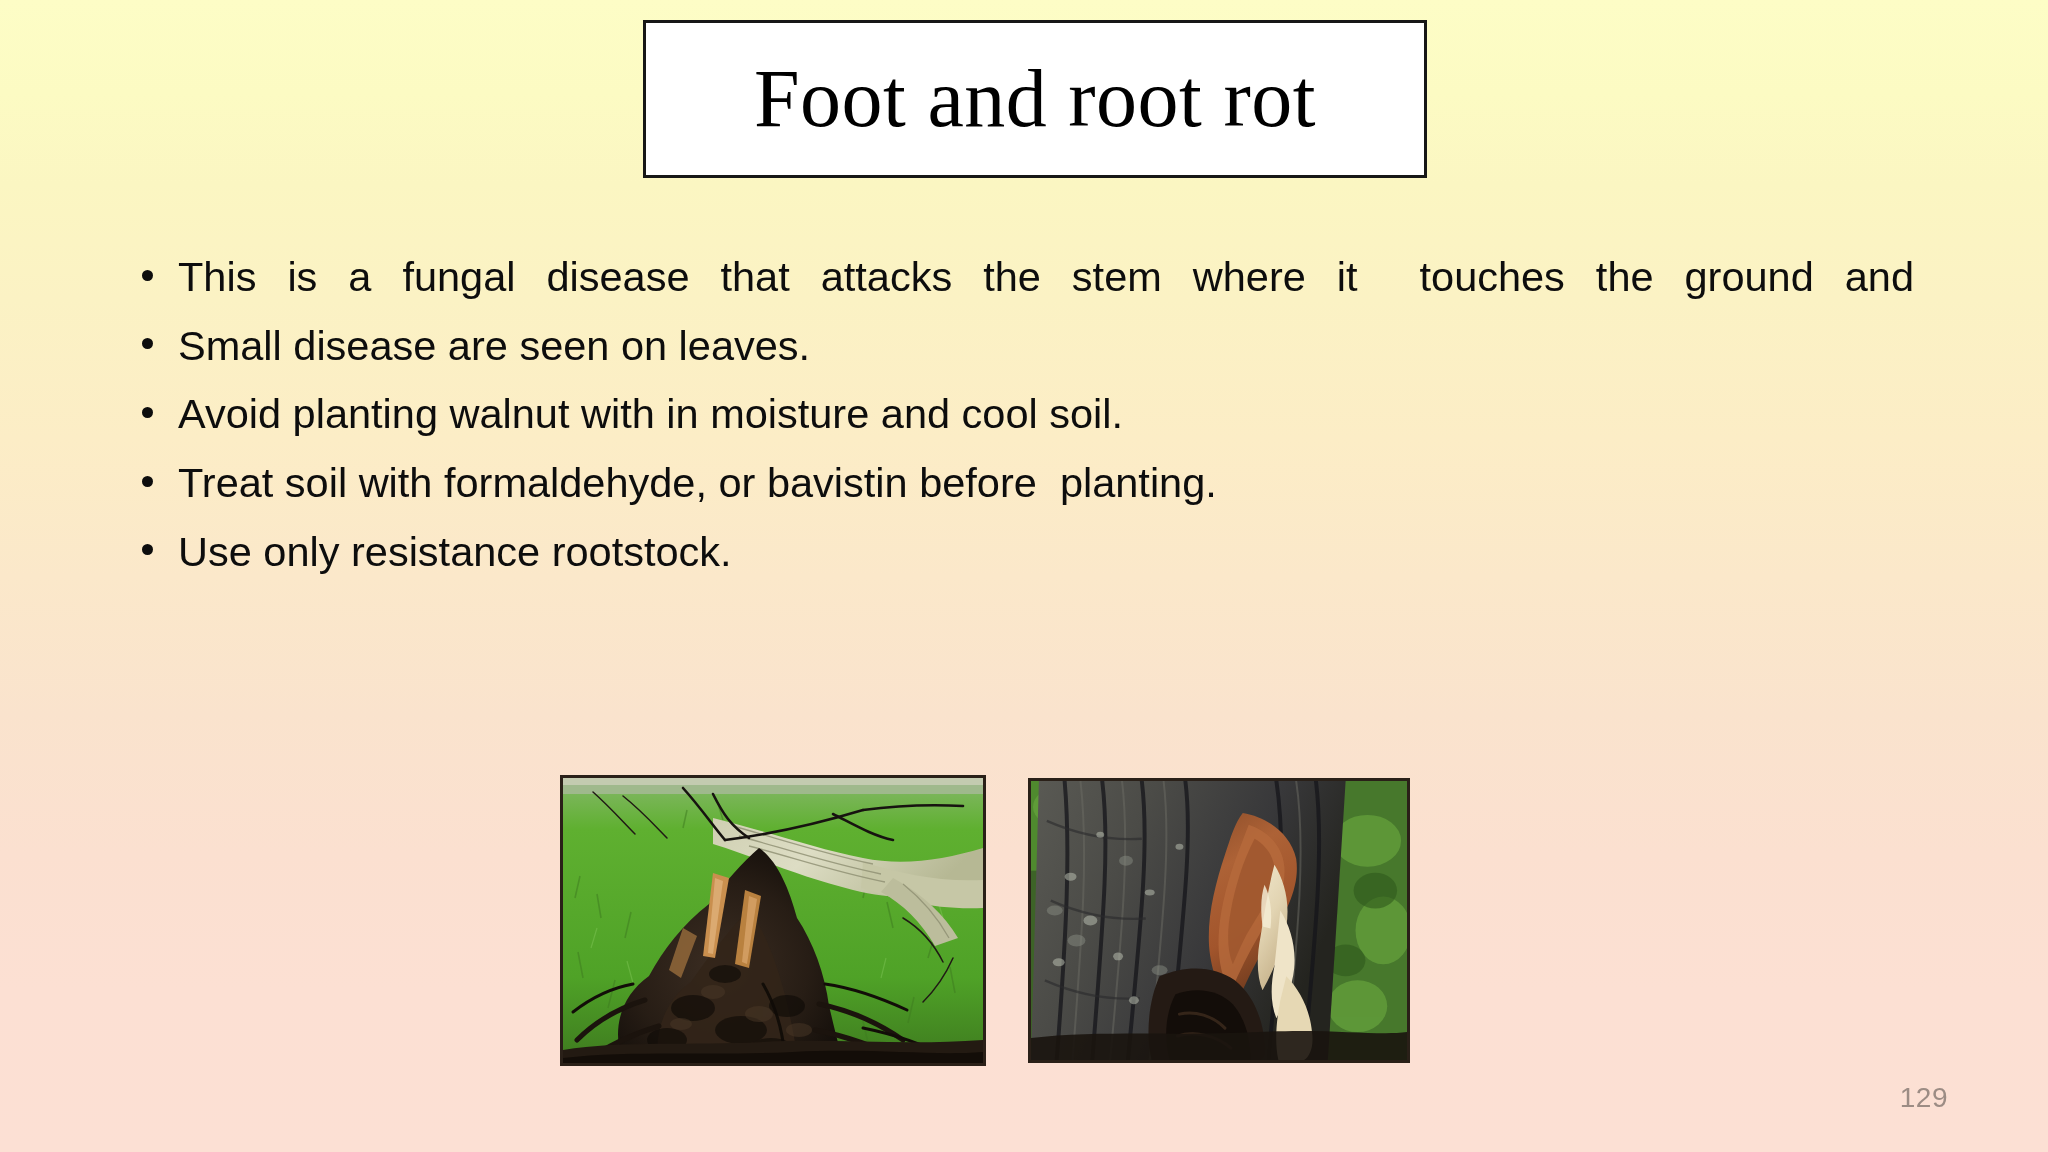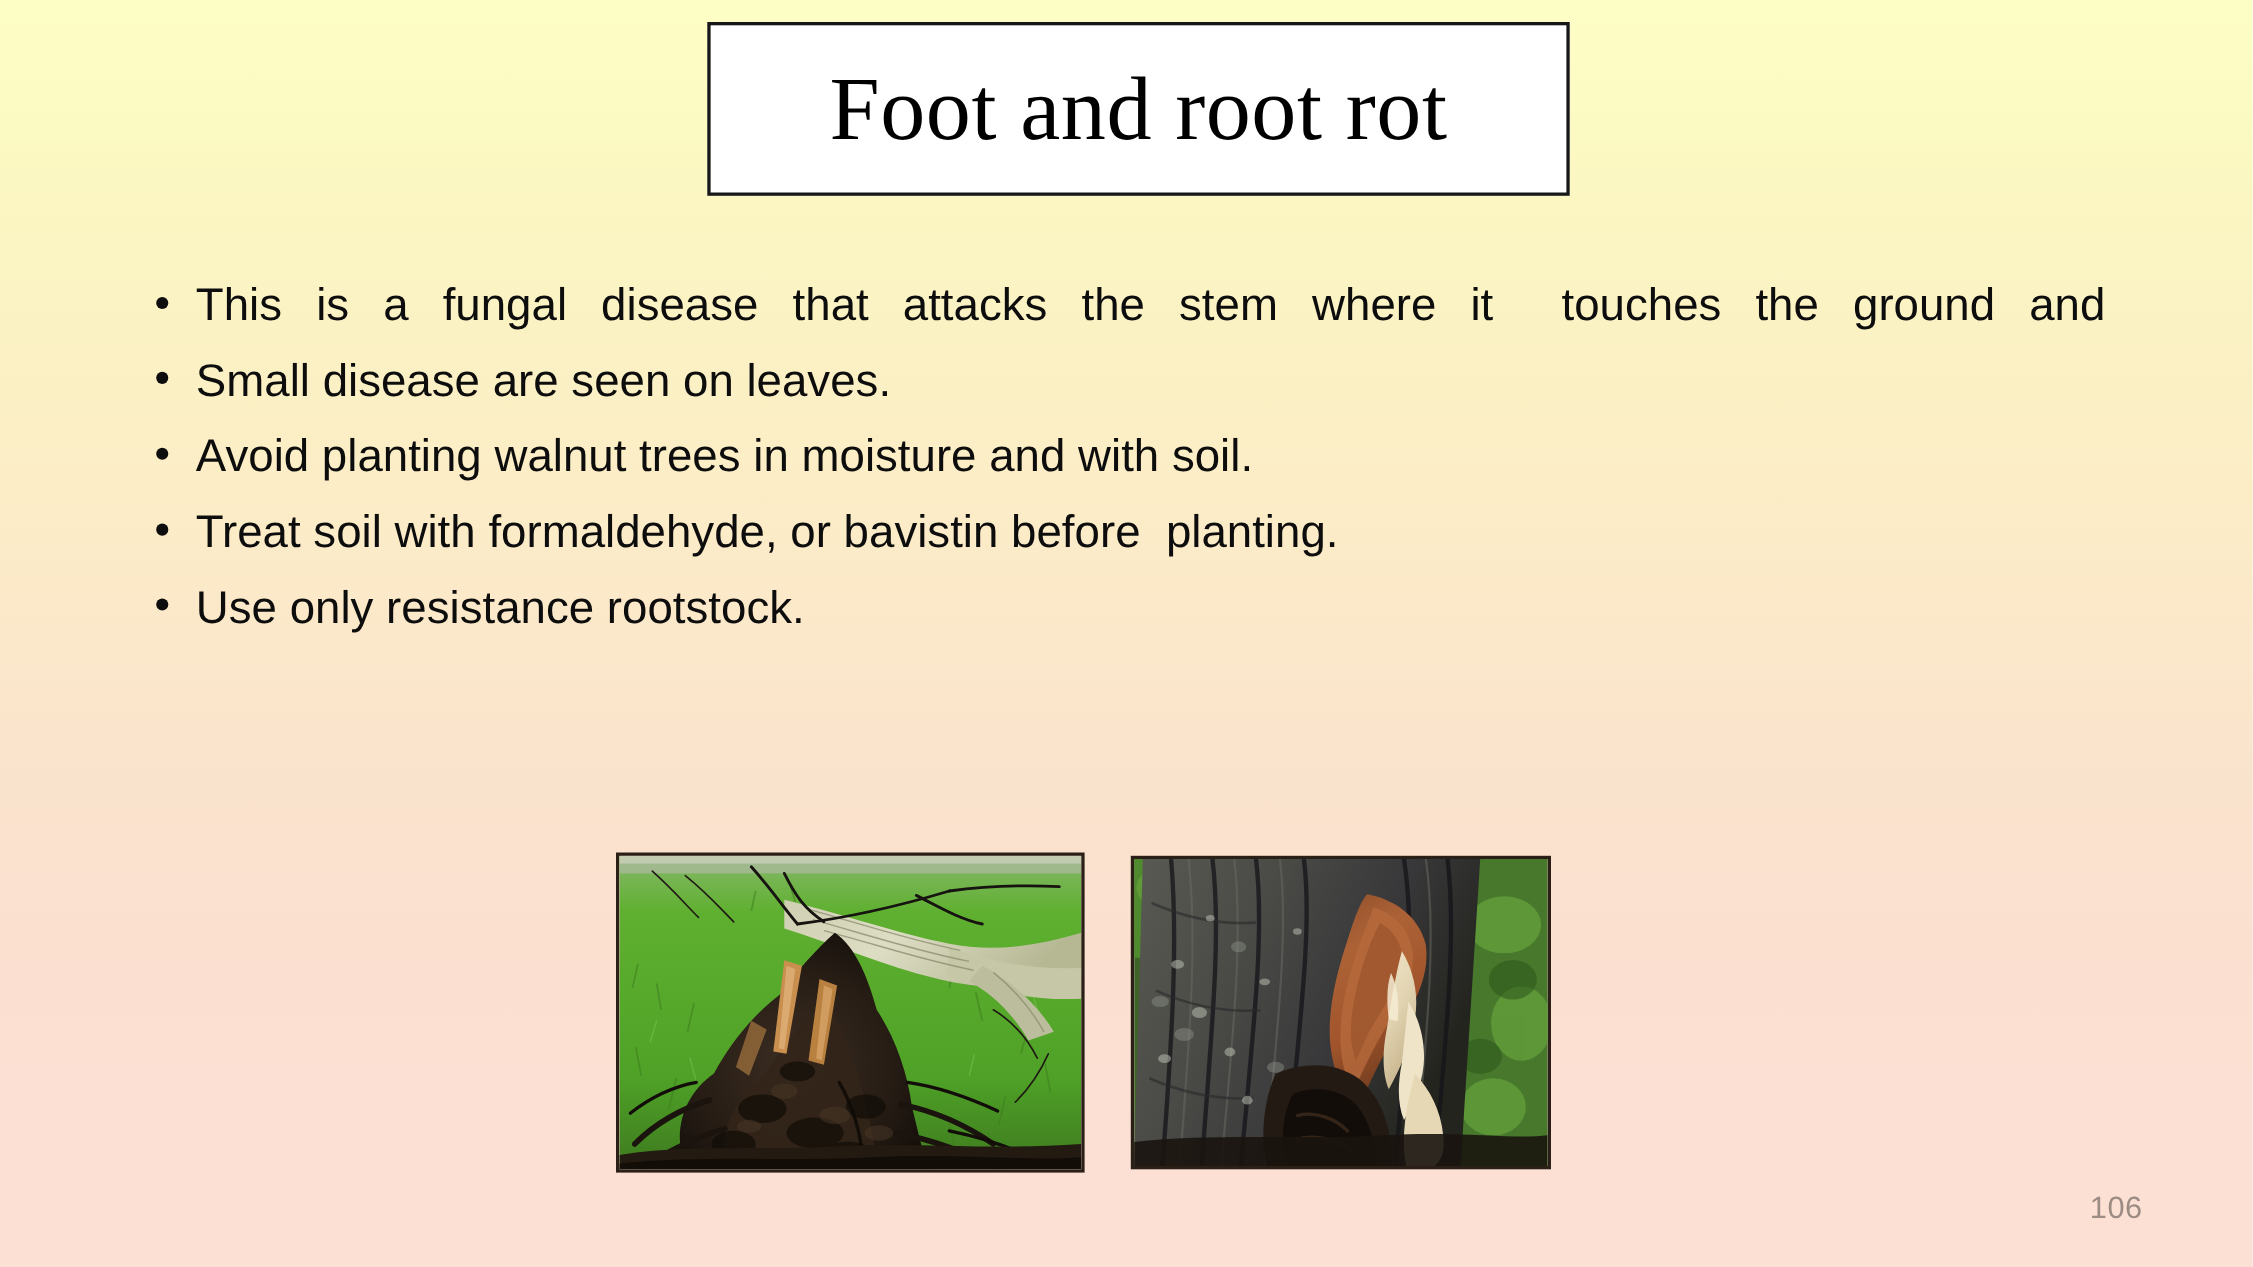--- a/index.html
+++ b/index.html
@@ -147,21 +147,21 @@
       <span class="bullet-text"><span class="line1">This is a fungal disease that attacks the stem where it  touches the ground and</span></span>
     </div>
 
     <div class="bullet-item">
       <span class="bullet-dot"></span>
       <span class="bullet-text">Small disease are seen on leaves.</span>
     </div>
 
     <div class="bullet-item">
       <span class="bullet-dot"></span>
-      <span class="bullet-text">Avoid planting walnut trees in moisture and with soil.</span>
+      <span class="bullet-text">Avoid planting walnut with in moisture and cool soil.</span>
     </div>
 
 
     <div class="bullet-item">
       <span class="bullet-dot"></span>
       <span class="bullet-text">Treat soil with formaldehyde, or bavistin before  planting.</span>
     </div>
 
     <div class="bullet-item">
       <span class="bullet-dot"></span>
@@ -382,15 +382,15 @@
             <path d="M148 256 C 166 250, 188 256, 202 268"></path>
           </g>
 
           <path d="M0 258 C 70 250, 150 256, 230 252 C 300 248, 350 256, 380 252 L 380 280 L 0 280 Z" fill="#1a140e" opacity="0.9"></path>
         </svg>
       </div>
     </div>
 
   </div>
 
-  <div id="page-number">106</div>
+  <div id="page-number">129</div>
 
 </div>
 
 </body></html>

